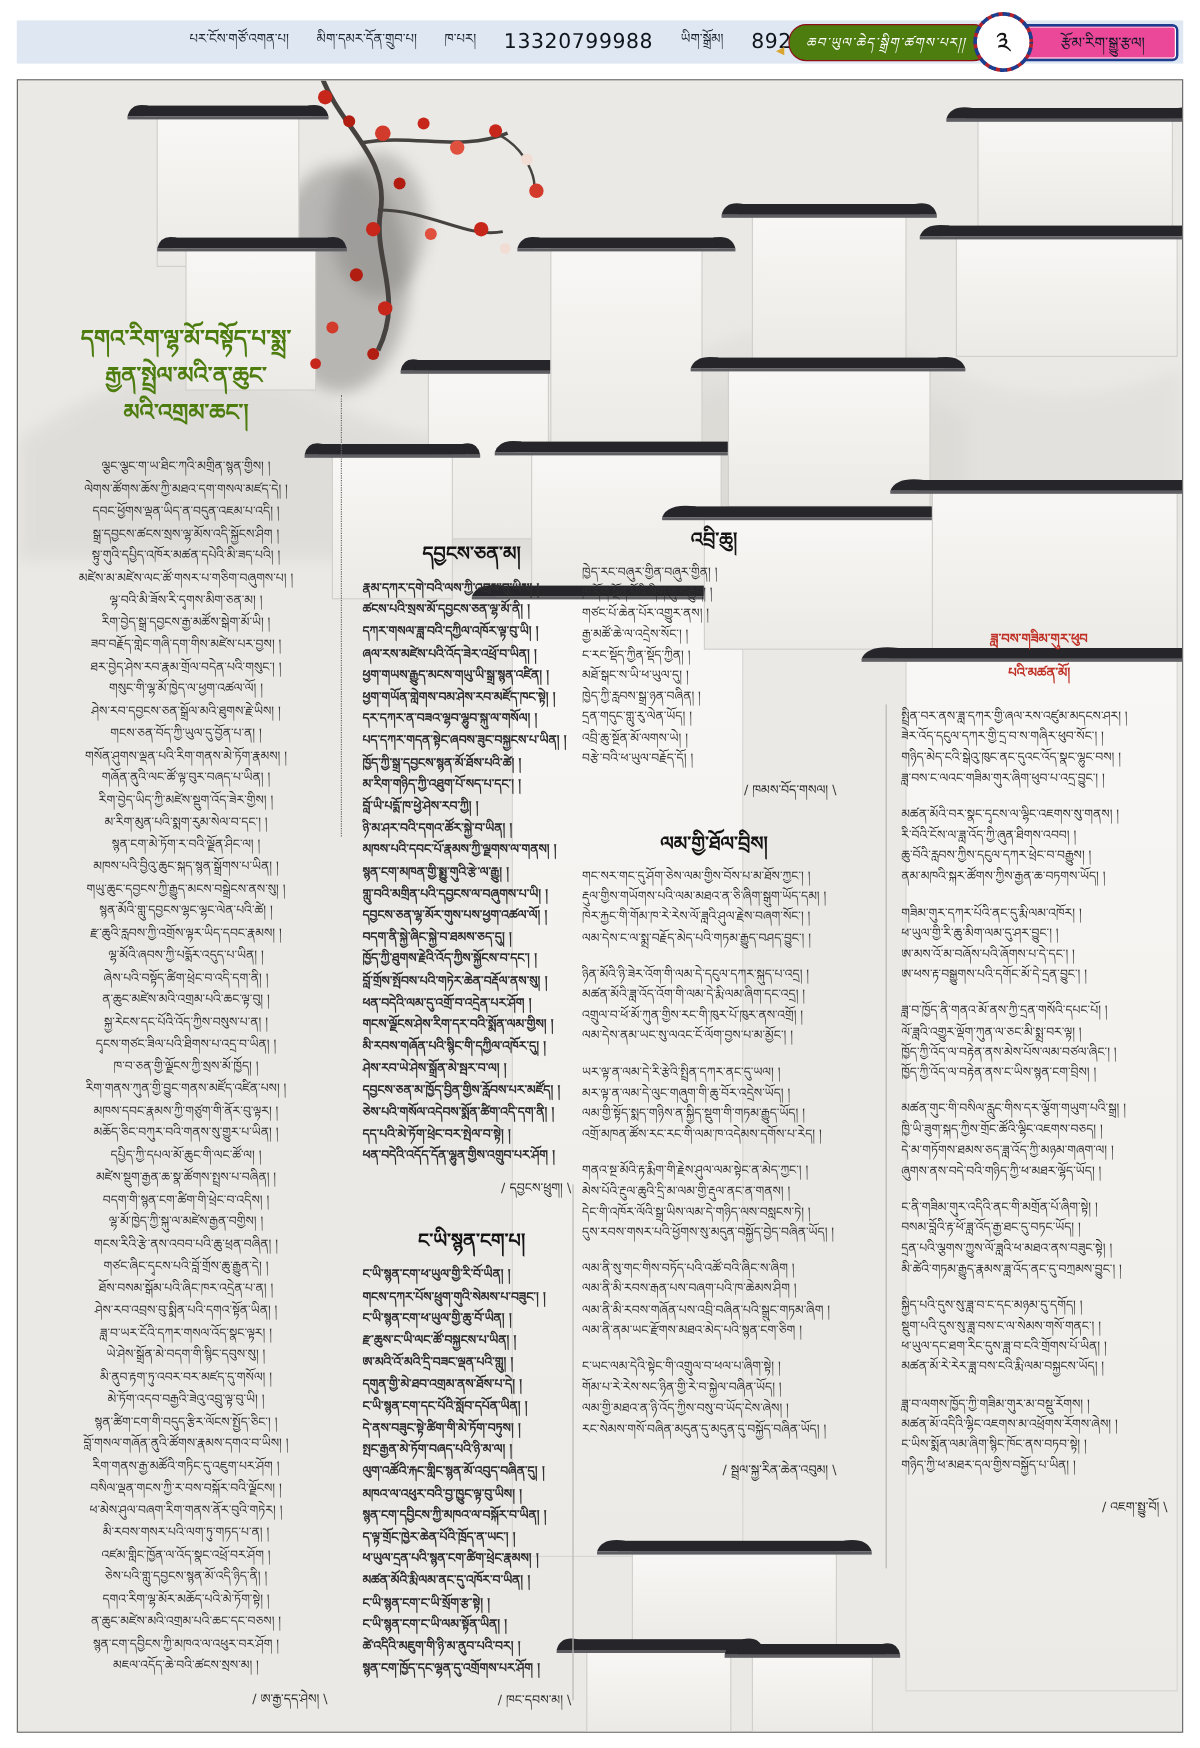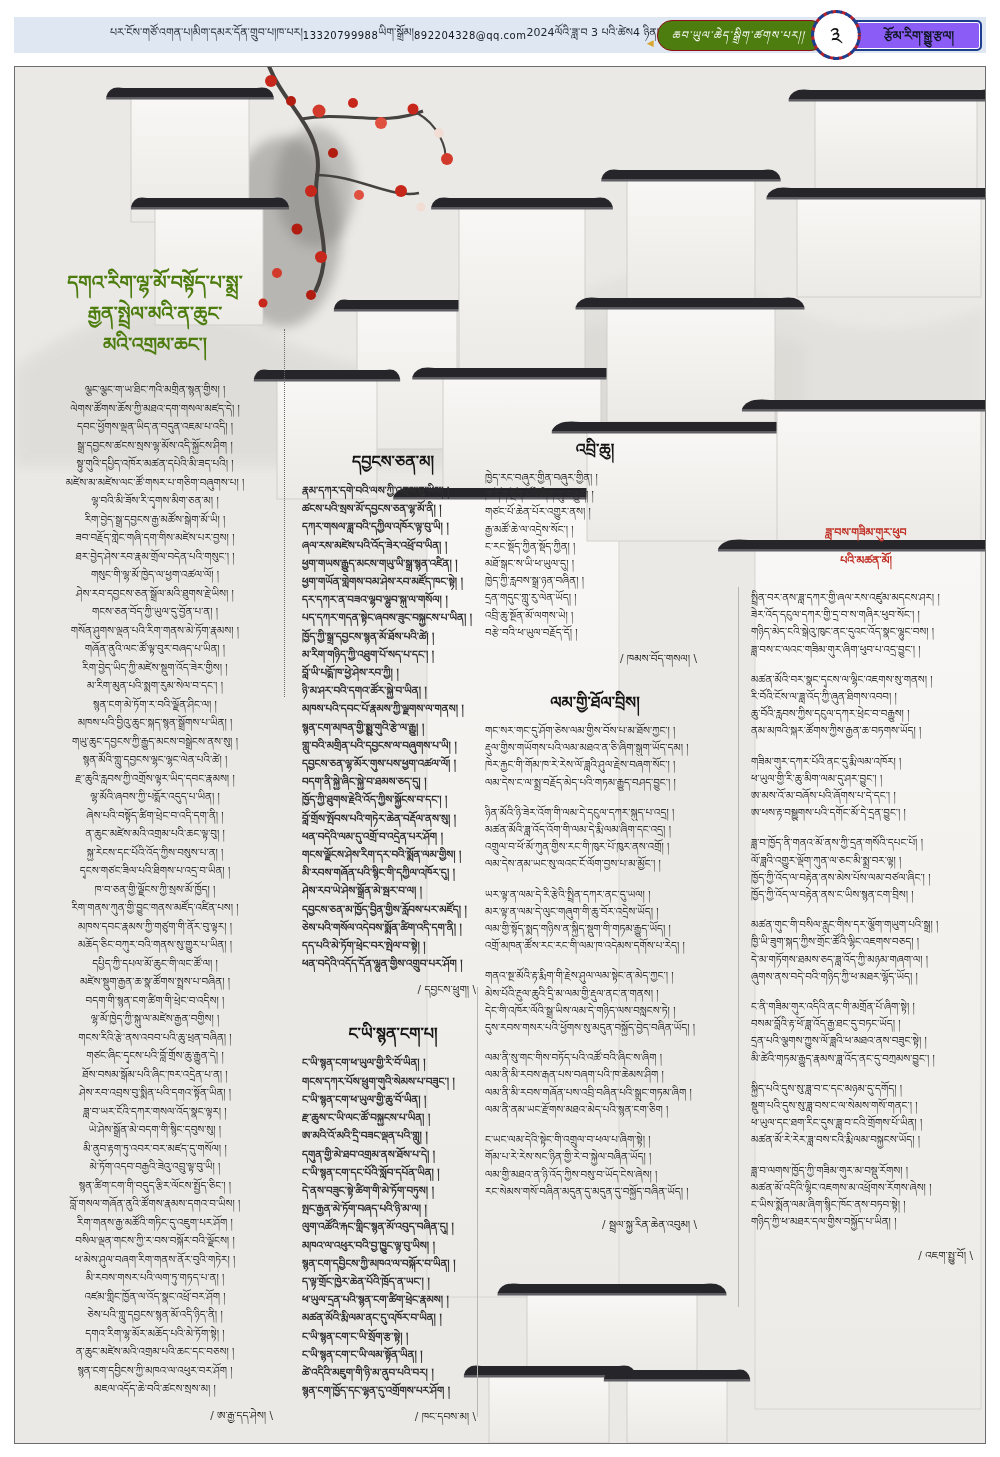--- a/index.html
+++ b/index.html
@@ -1,28 +1,28 @@
 <!DOCTYPE html>
 <html><head>
 <meta charset="utf-8">
 <style>
   html,body{margin:0;padding:0;background:#fff;}
   body{width:1000px;height:1457px;position:relative;font-family:"DejaVu Sans","Liberation Sans",sans-serif;overflow:hidden;}
 
   
   .band{position:absolute;left:14px;top:17px;width:972px;height:36px;background:#dfe7f2;display:flex;align-items:center;}
-  .band-left{display:flex;align-items:center;gap:0;padding-left:96px;font-size:11px;color:#1c2430;white-space:nowrap;}
-  .band-left .num{font-size:10px;letter-spacing:.5px;color:#10151c;}
+  .band-left{display:flex;align-items:center;gap:23px;padding-left:96px;font-size:11px;color:#1c2430;white-space:nowrap;margin-left:48px;}
+  .band-left .num{font-size:17px;letter-spacing:.5px;color:#10151c;}
   .band-right{position:absolute;right:4px;top:-5px;height:46px;display:flex;align-items:center;}
   .masthead{position:relative;background:#4d7c0f;color:#fff;height:29px;line-height:29px;border-radius:15px;
             padding:0 20px 0 14px;font-size:11px;font-style:italic;letter-spacing:1px;border:1px solid #8e0f19;}
   .masthead:before{content:"\25C0";position:absolute;left:-11px;top:8px;font-size:9px;color:#d9a62e;}
   .emblem{width:52px;height:52px;margin-left:-16px;z-index:3;position:relative;}
-  .section-box{margin-left:-14px;height:27px;line-height:27px;min-width:102px;text-align:center;background:#8b5cf6;
-               border:2px solid #1d3e8f;border-radius:5px;box-shadow:0 0 0 1px #fff inset;font-size:12.5px;font-weight:bold;color:#101826;padding:0 10px 0 18px;}
+  .section-box{margin-left:-14px;height:27px;line-height:27px;min-width:102px;text-align:center;background:#ec4899;
+               border:2px solid #1d3e8f;border-radius:5px;box-shadow:0 0 0 1px #fff inset;font-size:12.5px;font-weight:normal;color:#101826;padding:0 10px 0 18px;}
 
   
   .frame{position:absolute;left:14px;top:66px;width:970px;height:1376px;border:1px solid #6d6d6d;background:#ebe9e6;overflow:hidden;}
   .art{position:absolute;left:0;top:0;width:100%;height:100%;}
 
   
   .col{position:absolute;color:#2e2e30;}
   .t-red{color:#4d7c0f;font-weight:bold;text-align:center;font-size:19px;line-height:31px;}
   .t-red2{color:#bf3126;font-weight:bold;text-align:center;font-size:11px;line-height:28px;}
   .t-blk{color:#141414;font-weight:bold;text-align:center;font-size:16px;line-height:22px;margin-bottom:8px;}

